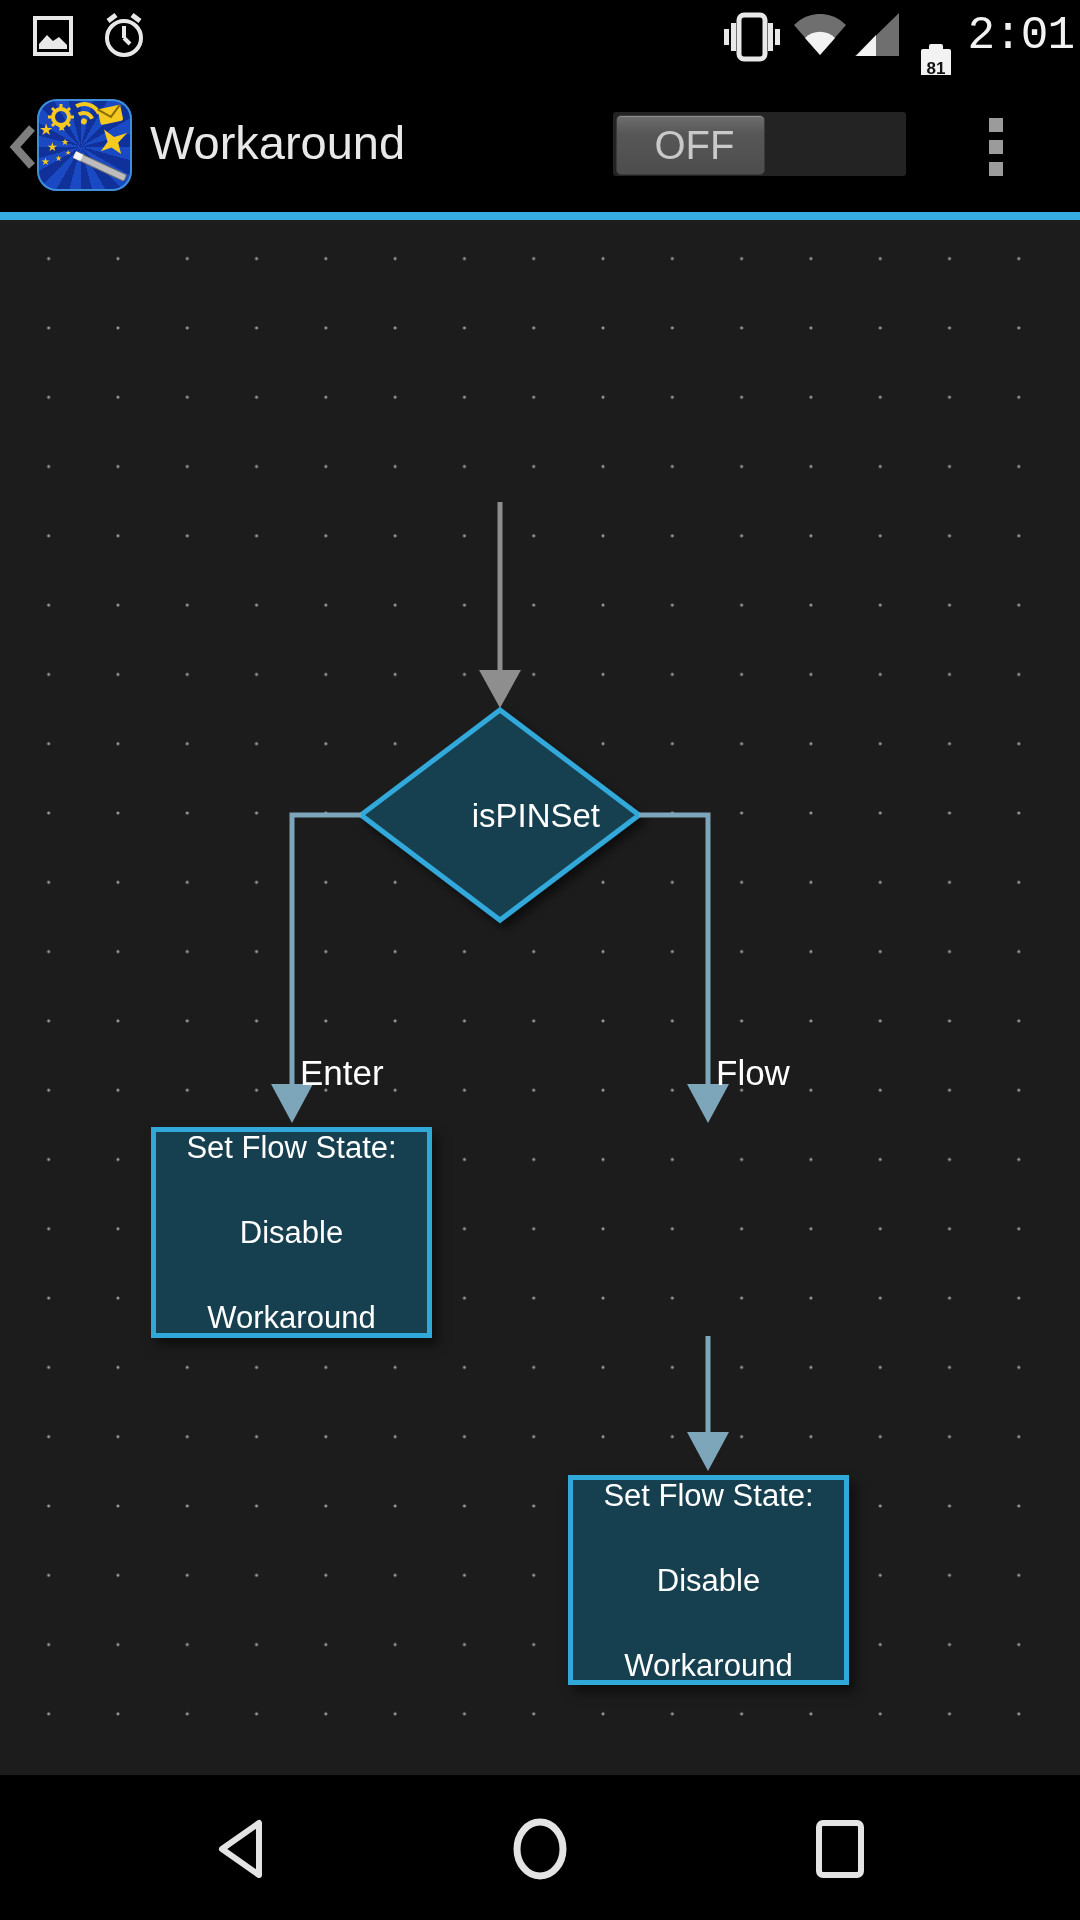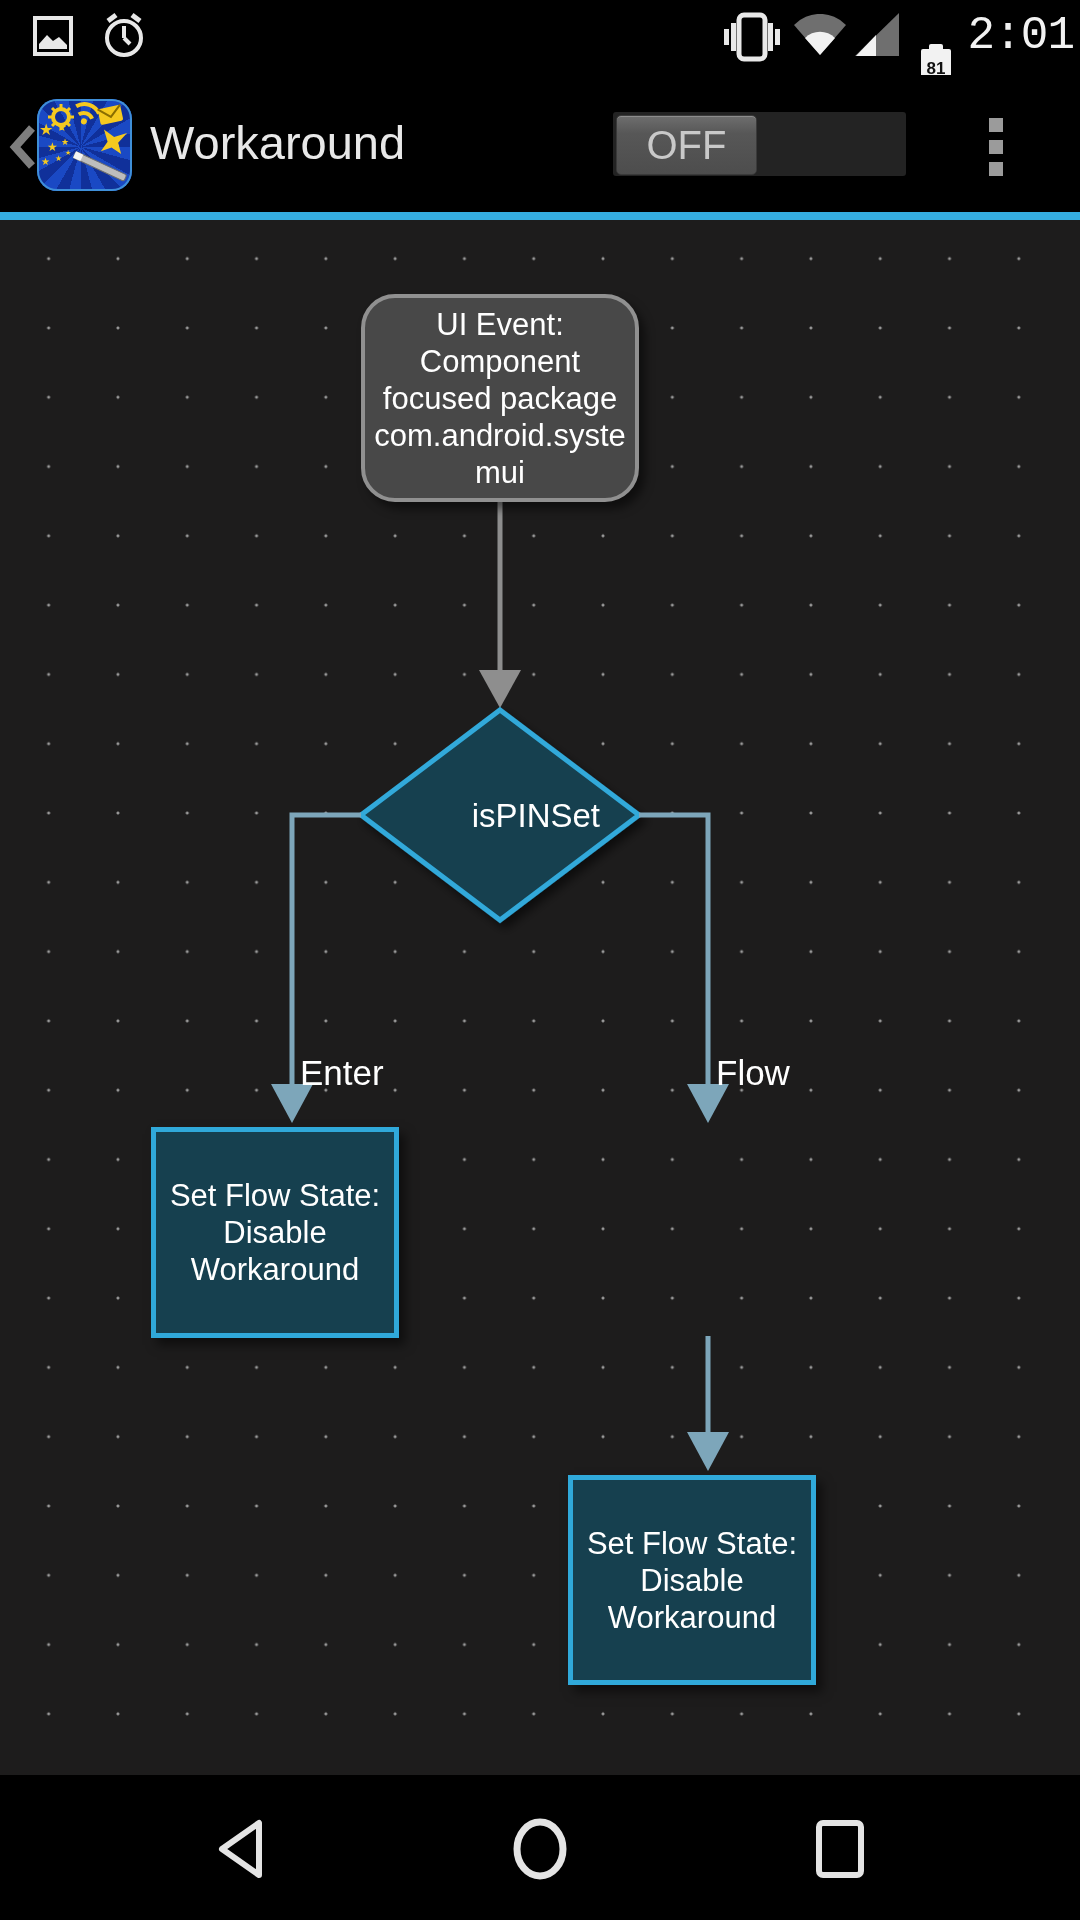--- a/index.html
+++ b/index.html
@@ -21,39 +21,39 @@
   .app-bar{top:75px;left:0;width:1080px;height:137px;background:#000;}
   .back-btn{left:8px;top:50px;width:30px;height:44px;}
   .app-icon{left:37px;top:24px;width:95px;height:92px;border-radius:20px;overflow:hidden;
             background:repeating-conic-gradient(from 0deg at 46% 52%, #1a49c4 0 15deg, #10309a 15deg 30deg);
             box-shadow:inset 0 0 0 2px #3f8fd8;}
   .page-title{left:150px;top:44px;font-size:47px;line-height:1;color:#e8e8e8;}
   .switch{left:613px;top:37px;width:293px;height:64px;background:#232323;border-radius:3px;}
   .switch-thumb{position:absolute;left:3px;top:3px;width:139px;height:58px;border-radius:5px;
                 background:linear-gradient(180deg,#6e6e6e,#575757 30%,#4d4d4d);
                 border:1px solid #3a3a3a;box-shadow:inset 0 1px 0 #8d8d8d;
-                display:flex;align-items:center;justify-content:center;}
+                display:flex;align-items:center;justify-content:center;padding-left:8px;}
   .switch-thumb span{font-size:40px;color:#c9c9c9;}
   .overflow{left:989px;top:43px;width:14px;}
   .overflow div{width:14px;height:14px;background:#9b9b9b;margin-bottom:8px;}
 
   .divider{top:212px;left:0;width:1080px;height:8px;background:#35ade0;}
 
   
   .canvas{top:220px;left:0;width:1080px;height:1555px;background:#1d1c1c;
           background-image:radial-gradient(circle,#9a9a9a 1.2px,rgba(0,0,0,0) 1.8px);
           background-size:69.3px 69.3px;background-position:14px 4px;}
   .canvas > svg.wires{position:absolute;left:0;top:0;}
   .node{position:absolute;box-sizing:border-box;display:flex;flex-direction:column;
         align-items:center;justify-content:center;text-align:center;
         box-shadow:6px 7px 10px rgba(0,0,0,.5);}
   .node div{font-size:31px;line-height:37px;color:#fff;}
   .node-rounded{left:361px;top:74px;width:278px;height:208px;background:#484848;
                 border:4px solid #909090;border-radius:34px;}
-  .node-teal{width:248px;background:#16404f;border:5px solid #30a9da;}
+  .node-teal{width:281px;background:#16404f;border:5px solid #30a9da;gap:48px;}
   .node-true{left:151px;top:907px;height:211px;}
   .node-false{left:568px;top:907px;height:209px;}
   .node-bottom{left:568px;top:1255px;height:210px;}
   .diamond-label{left:400px;top:577px;width:200px;text-align:right;font-size:33px;color:#fff;}
   .edge-label{font-size:35px;color:#fff;line-height:36px;}
   .edge-true{left:300px;top:835px;}
   .edge-false{left:716px;top:835px;}
 
   
   .nav-bar{top:1775px;left:0;width:1080px;height:145px;background:#000;}
@@ -179,27 +179,20 @@
     <path d="M361 595 H292 V866" fill="none" stroke="#7da6ba" stroke-width="5"></path>
     <polygon points="271,864 313,864 292,903" fill="#7da6ba"></polygon>
 
     <path d="M639 595 H708 V866" fill="none" stroke="#7da6ba" stroke-width="5"></path>
     <polygon points="687,864 729,864 708,903" fill="#7da6ba"></polygon>
 
     <line x1="708" y1="1116" x2="708" y2="1212" stroke="#7da6ba" stroke-width="5"></line>
     <polygon points="687,1212 729,1212 708,1251" fill="#7da6ba"></polygon>
   </svg>
 
-  <div class="node node-rounded">
-    <div>UI Event:</div>
-    <div>Component</div>
-    <div>focused package</div>
-    <div>com.android.syste</div>
-    <div>mui</div>
-  </div>
 
   <div class="abs diamond-label">isPINSet</div>
 
   <div class="abs edge-label edge-true">Enter</div>
   <div class="abs edge-label edge-false">Flow</div>
 
   <div class="node node-teal node-true">
     <div>Set Flow State:</div>
     <div>Disable</div>
     <div>Workaround</div>

